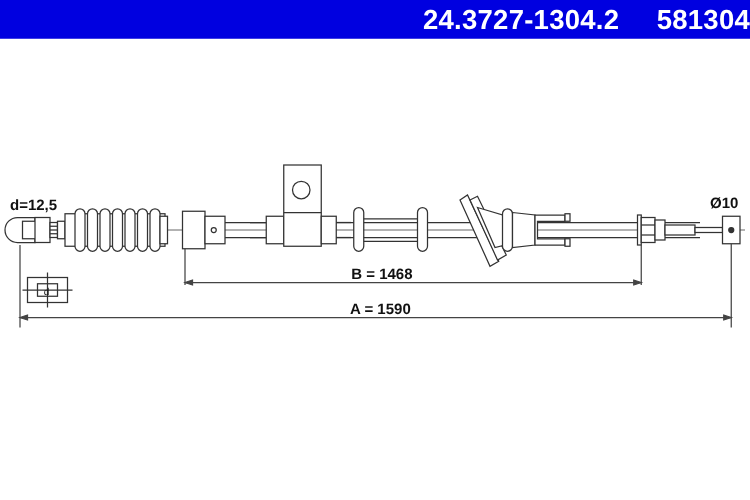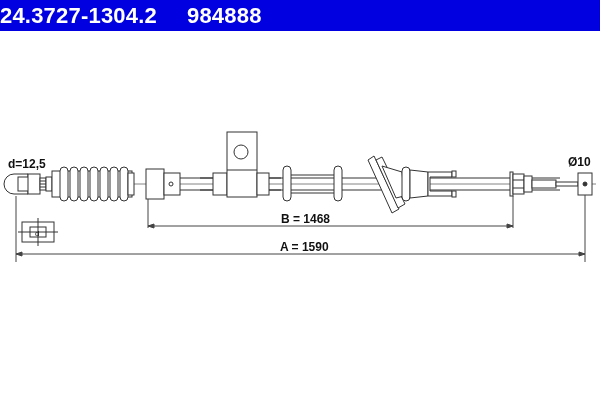--- a/index.html
+++ b/index.html
@@ -1,29 +1,29 @@
 <!DOCTYPE html>
 <html><head>
   <meta charset="utf-8">
   <style>
     html, body { margin: 0; padding: 0; background: #ffffff; }
     body { width: 600px; height: 400px; position: relative; overflow: hidden; font-family: "Liberation Sans", sans-serif; }
-    .header { position: absolute; left: 0; top: 0; width: 600px; height: 31px; background: #0000e0; display: flex; align-items: center; justify-content: flex-start; }
+    .header { position: absolute; left: 0; top: 0; width: 600px; height: 31px; background: #0000e0; display: flex; align-items: center; justify-content: flex-end; }
     .header span { color: #ffffff; font-weight: bold; font-size: 22px; font-family: "Liberation Sans", sans-serif; letter-spacing: 0.2px; }
     .header .gap { display: inline-block; width: 30px; }
     svg { position: absolute; left: 0; top: 0; }
     .lbl { font-family: "Liberation Sans", sans-serif; font-weight: bold; font-size: 12px; fill: #111; }
   </style>
 </head>
 <body>
 
 <div class="header">
   <span>24.3727-1304.2</span>
   <span class="gap"></span>
-  <span>984888</span>
+  <span>581304</span>
 </div>
 
 <svg width="600" height="400" viewBox="0 0 600 400" fill="none" stroke="#333" stroke-width="1">
 
   <line x1="4" y1="184" x2="596" y2="184" stroke="#666" stroke-width="0.8"></line>
 
   <g>
     <line x1="200" y1="178" x2="560" y2="178"></line>
     <line x1="200" y1="190" x2="560" y2="190"></line>
   </g>

